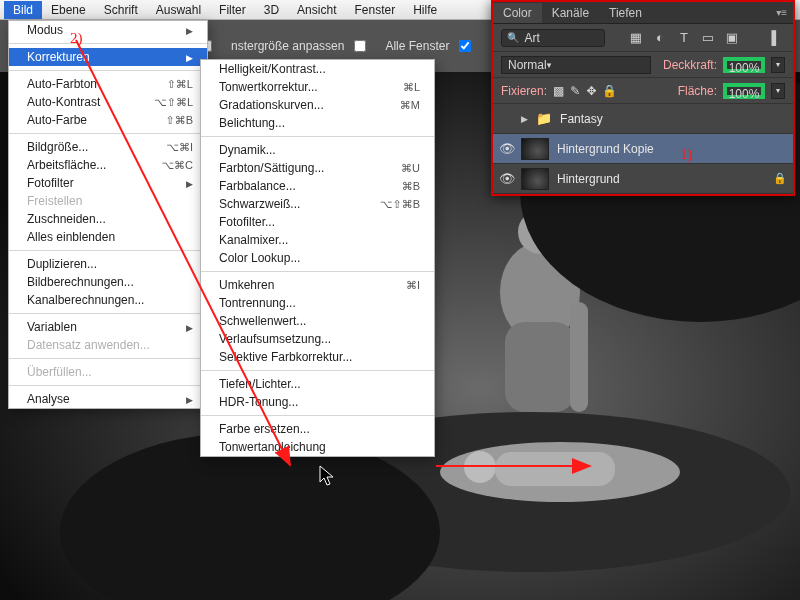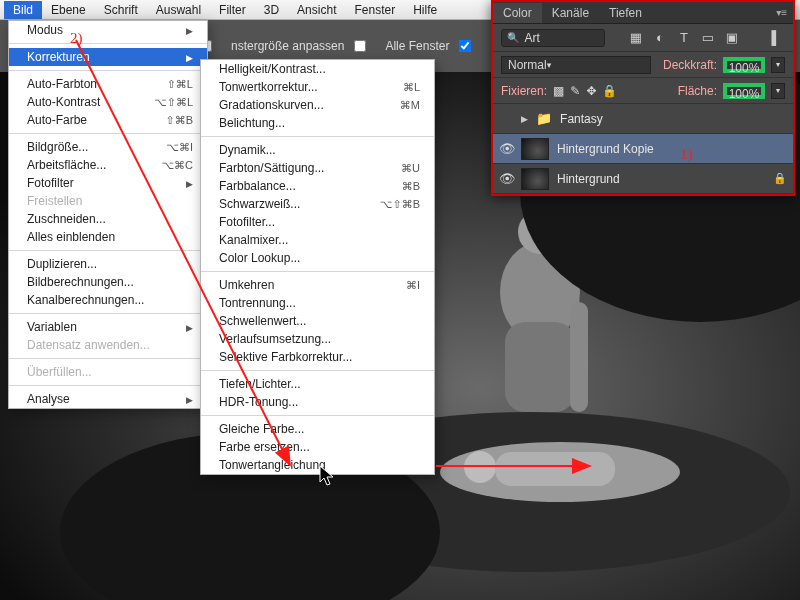--- a/index.html
+++ b/index.html
@@ -288,24 +288,20 @@
   <div class="row">
       <span>Tiefen/Lichter...</span>
       <span></span>
     </div>
   <div class="row">
       <span>HDR-Tonung...</span>
       <span></span>
     </div>
   <div class="sep"></div>
   <div class="row">
-      <span>Gleiche Farbe...</span>
-      <span></span>
-    </div>
-  <div class="row">
       <span>Farbe ersetzen...</span>
       <span></span>
     </div>
   <div class="row">
       <span>Tonwertangleichung</span>
       <span></span>
     </div>
 </div>
 
 <div class="panel">

